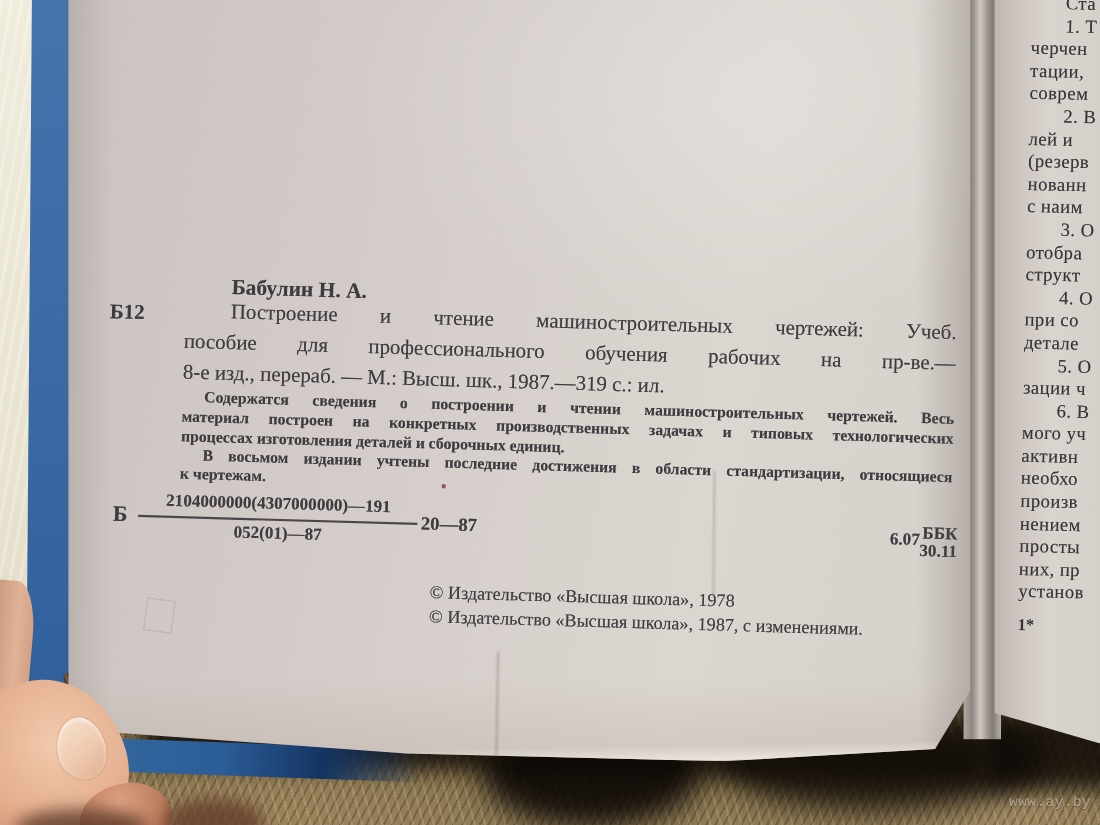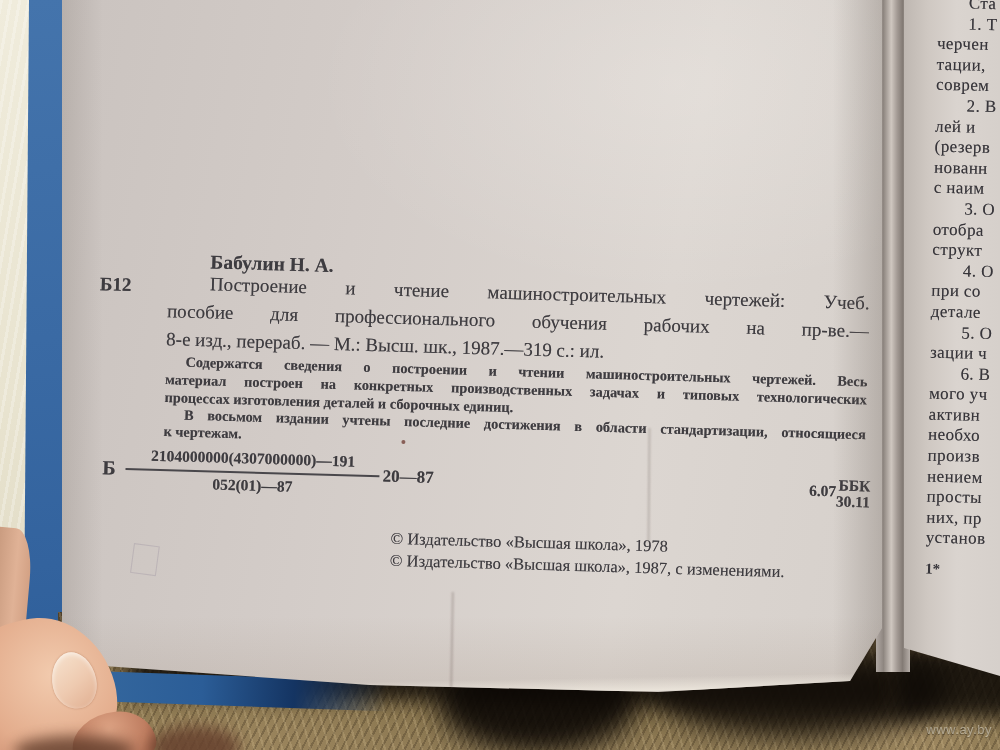--- a/index.html
+++ b/index.html
@@ -106,21 +106,21 @@
     border-radius:50% 50% 46% 54%/55% 55% 45% 45%;
     box-shadow:inset 0 2px 5px rgba(255,255,255,.6),0 0 2px rgba(150,90,60,.55);}
   .fingertip{left:72px;top:712px;width:84px;height:56px;z-index:10;transform:rotate(-6deg);
     background:radial-gradient(circle at 45% 30%,#dda384,#bf7e61 60%,#96573f 90%);
     border-radius:55% 45% 50% 50%/60% 60% 40% 40%;}
   .finger-dark{left:150px;top:726px;width:90px;height:42px;z-index:10;background:#66412e;
     filter:blur(7px);opacity:.85;border-radius:50%;}
   .finger-dark2{left:14px;top:736px;width:120px;height:30px;z-index:10;background:#5d3a29;
     filter:blur(7px);opacity:.8;border-radius:50%;}
 
-  .watermark{right:8px;top:722px;z-index:12;font-family:Liberation Sans, sans-serif;font-size:13px;
+  .watermark{right:8px;top:722px;z-index:12;font-family:Liberation Mono, monospace;font-size:13px;
     letter-spacing:.5px;color:rgba(233,227,211,.55);text-shadow:0 1px 1px rgba(20,14,8,.4);}
 </style>
 </head>
 <body>
 
 <div class="photo">
 
   <div class="backing"></div>
   <div class="cover-spine"></div>
   <div class="carpet"></div>

